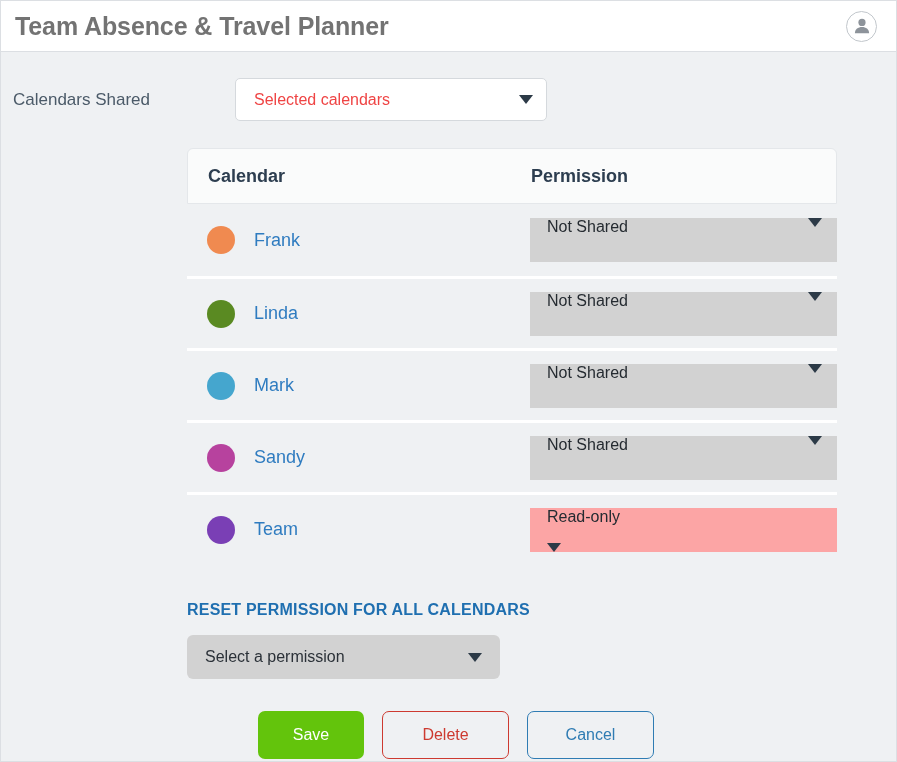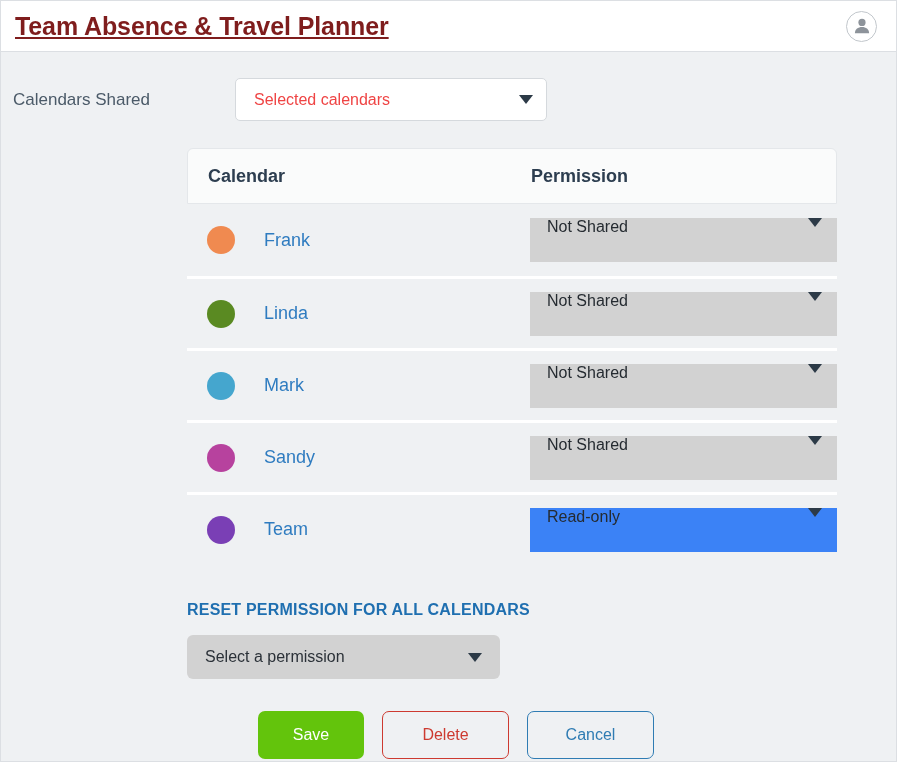--- a/index.html
+++ b/index.html
@@ -20,24 +20,23 @@
     background: #ffffff;
     border-bottom: 1px solid #dcdfe3;
     display: flex;
     align-items: center;
     justify-content: space-between;
     padding: 0 12px 0 14px;
   }
   .app-title {
     font-size: 25px;
     font-weight: 600;
-    color: #7f1d1d;
+    color: #737373;
     letter-spacing: -0.1px;
     white-space: nowrap;
-    text-decoration: underline;
   }
   .avatar {
     width: 31px;
     height: 31px;
     border-radius: 50%;
     border: 1px solid #c2c7cc;
     background: #ffffff;
     display: flex;
     align-items: center;
     justify-content: center;
@@ -122,42 +121,42 @@
   }
   .dot {
     width: 28px;
     height: 28px;
     border-radius: 50%;
     flex: 0 0 auto;
   }
   .cal-name {
     font-size: 18px;
     color: #2f7cc0;
-    margin-left: 29px;
+    margin-left: 19px;
     white-space: nowrap;
   }
 
   .cell-permission {
     flex: 1 1 auto;
     display: flex;
     align-items: center;
   }
   .select-perm {
     width: 307px;
     height: 44px;
     border-radius: 0;
     display: flex;
     align-items: flex-start;
     justify-content: space-between;
     padding: 0 15px 0 17px;
     font-size: 16px;
     color: #252b31;
     background: #d2d2d2;
   }
-  .select-perm.granted { background: #3b82f6; }
+  .select-perm.granted { background: #fca5a5; flex-direction: column; }
 
   
   .reset-section {
     margin: 37px 0 0 186px;
   }
   .reset-title {
     font-size: 16px;
     font-weight: bold;
     color: #1f6fb0;
     letter-spacing: 0.2px;

